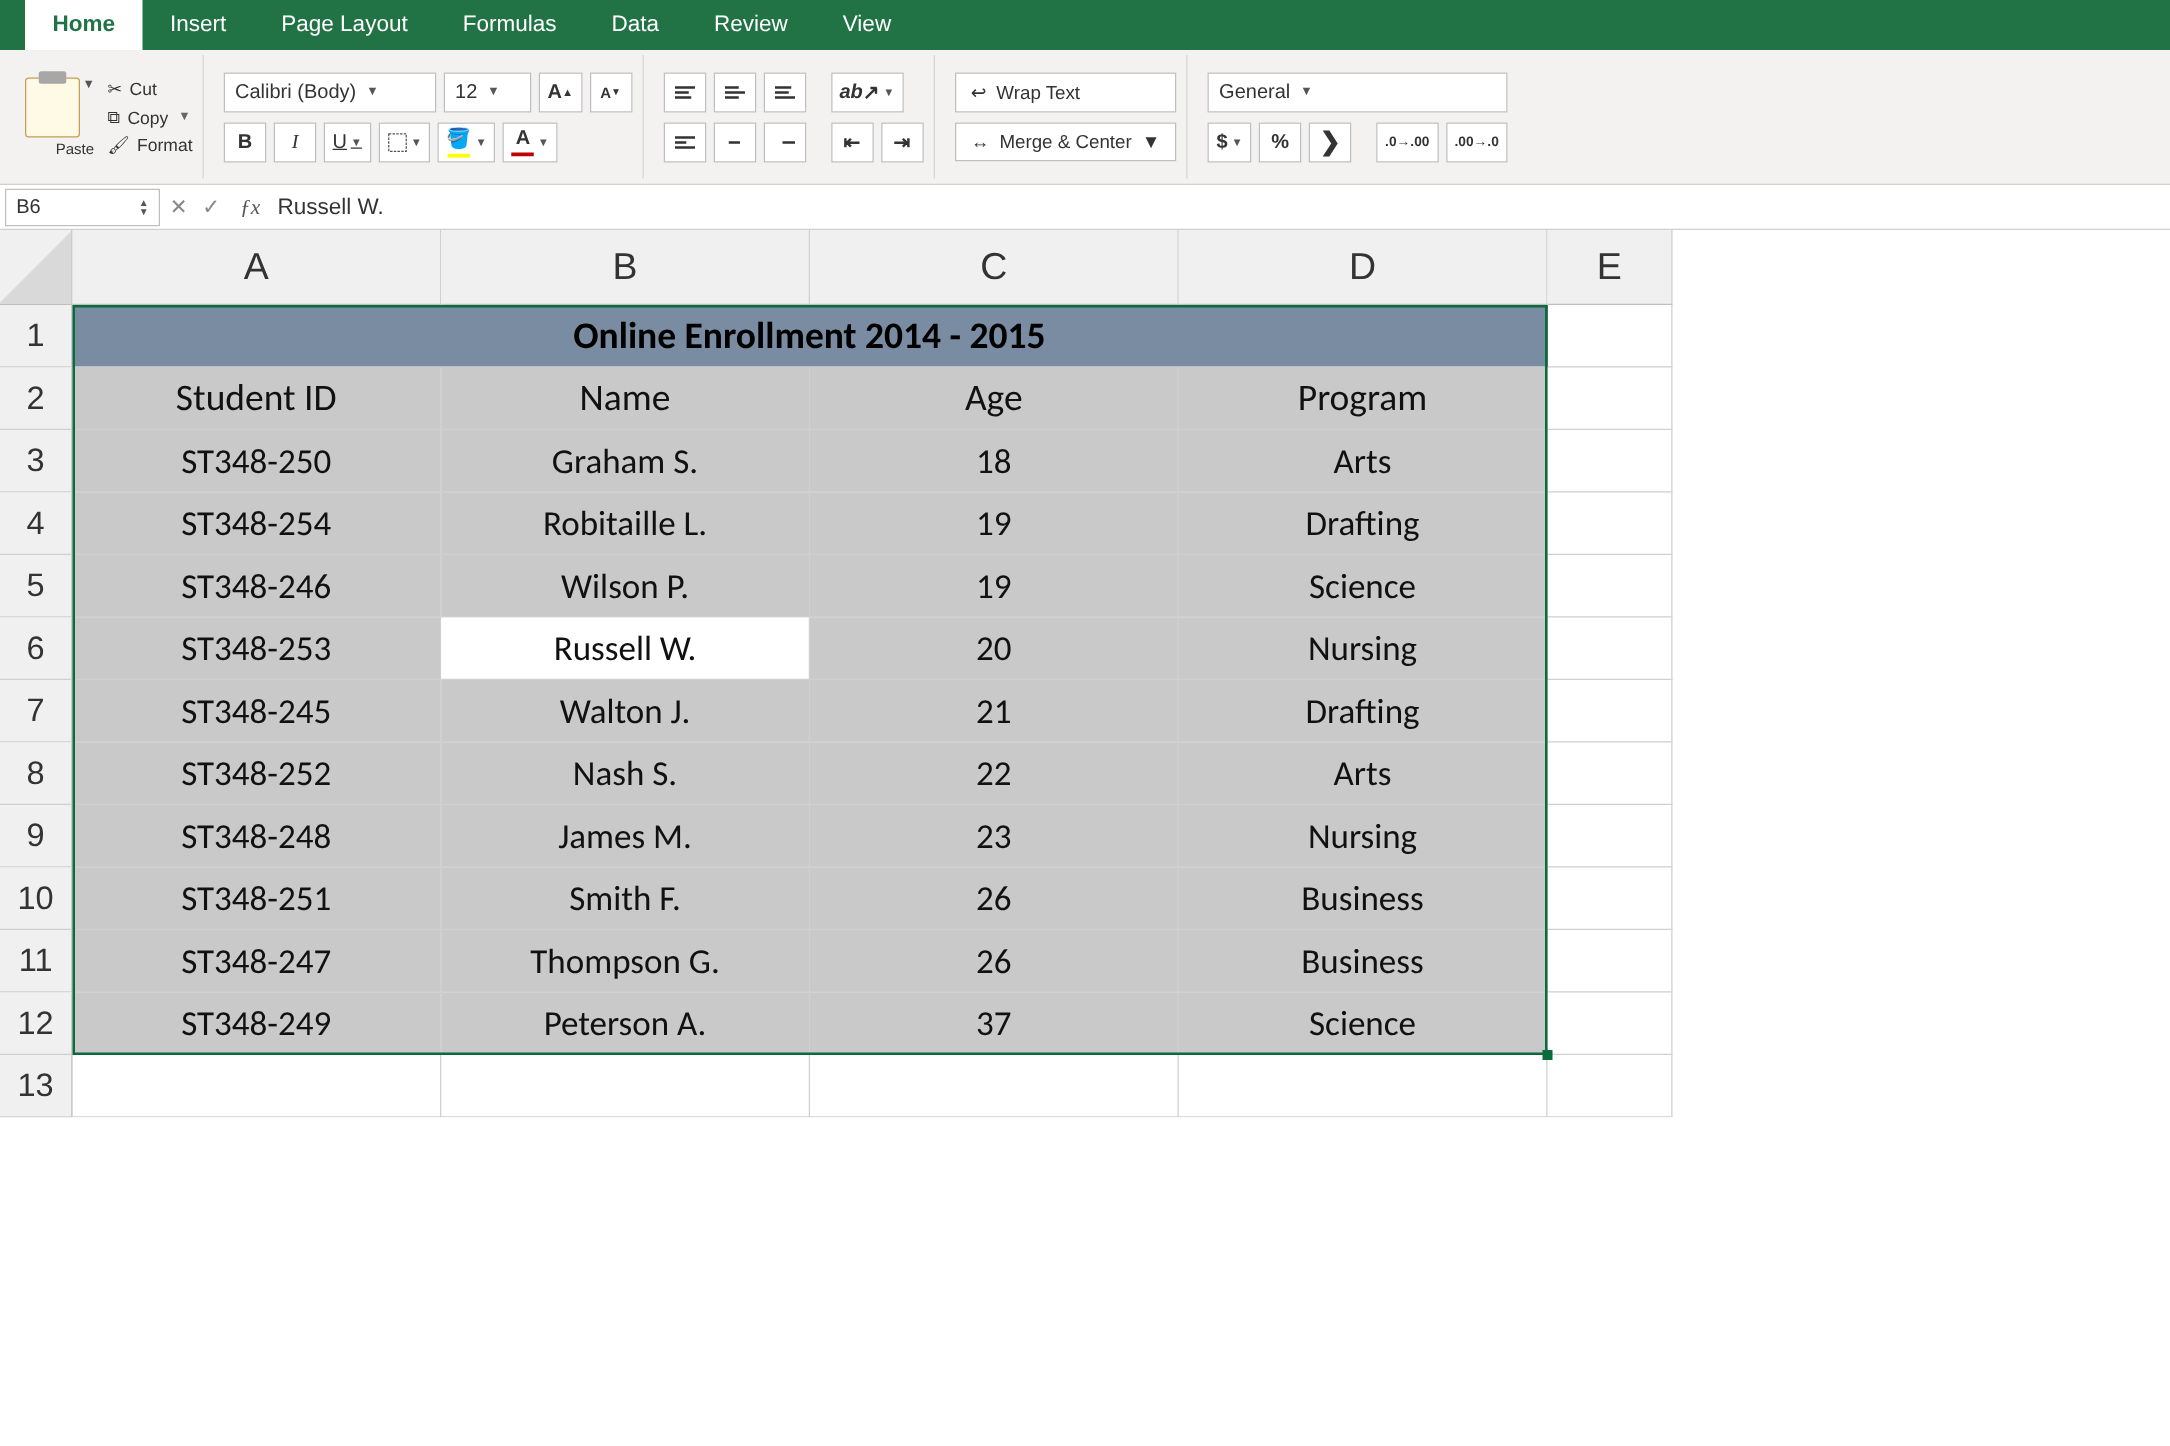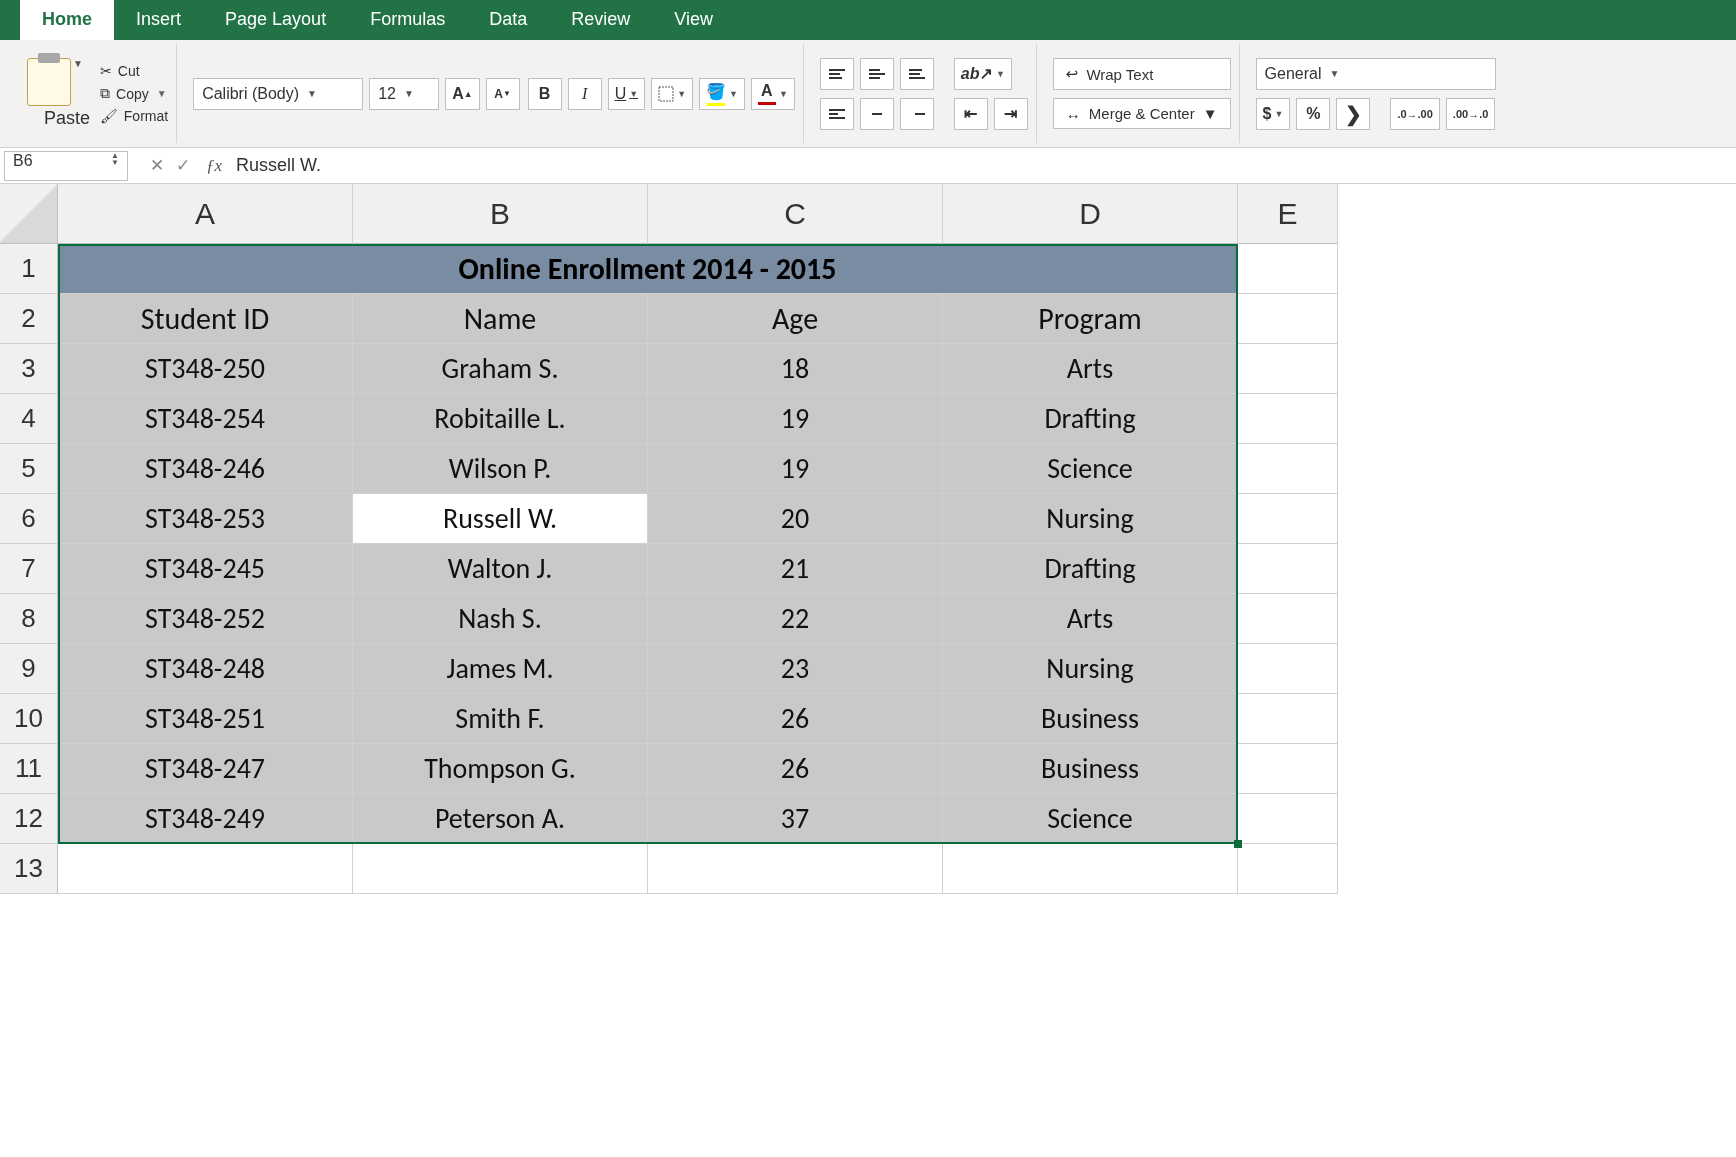--- a/index.html
+++ b/index.html
@@ -57,28 +57,28 @@
     border: 1px solid #c0a050;
     background: #fffae6;
     border-radius: 3px;
     position: relative;
   }
   .paste-icon::before {
     content:"";
     position:absolute;top:-6px;left:10px;width:22px;height:10px;
     background:#a7a7a7;border-radius:2px;
   }
-  .paste-label { font-size: 18px; margin-left: 24px; }
+  .paste-label { font-size: 12px; margin-left: 24px; }
   .paste-drop { font-size: 10px; color:#555; }
 
   .clip-col { display:flex; flex-direction:column; gap:6px; }
   .clip-item { display:flex; align-items:center; gap:6px; font-size:14px; cursor:pointer; }
   .clip-drop { font-size:10px; color:#666; margin-left:2px; }
 
-  .font-block { display:flex; gap:8px; }
+  .font-block { display:flex; flex-direction:column; gap:8px; }
   .row { display:flex; align-items:center; gap:6px; }
   .combo {
     background:#fff; border:1px solid #bfbfbf; height:32px;
     display:flex; align-items:center; padding:0 8px; font-size:16px;
     gap:8px; cursor:pointer;
   }
   .combo .caret { font-size:10px; color:#555; }
   .btn {
     background:#fff; border:1px solid #bfbfbf;
     height:32px; min-width:34px; display:flex; align-items:center;
@@ -103,22 +103,22 @@
 
   
   svg { display:block; }
 
   
   .formula-row {
     display:flex; align-items:center; height:36px;
     border-bottom:1px solid #d0d0d0; background:#fff;
   }
   .name-box {
-    width:124px; border:1px solid #bfbfbf; margin:2px 16px 2px 4px;
-    height:30px; display:flex; align-items:flex-start; padding:0 8px;
+    width:124px; border:1px solid #bfbfbf; margin:2px 2px 2px 4px;
+    height:30px; display:flex; align-items:center; padding:0 8px;
     font-size:16px; justify-content:space-between; cursor:text;
   }
   .name-box .spin { display:flex; flex-direction:column; font-size:8px; color:#555; line-height:7px; }
   .fx-btn { width:26px; text-align:center; font-size:17px; color:#888; cursor:pointer; }
   .fx-btn.cancel { color:#888; }
   .fx-btn.confirm { color:#888; }
   .fx-label { font-style:italic; font-family:Georgia,serif; font-size:17px; margin:12px 10px; color:#555; }
   .formula-input { flex:1; font-size:18px; padding-left:4px; }
 
   

